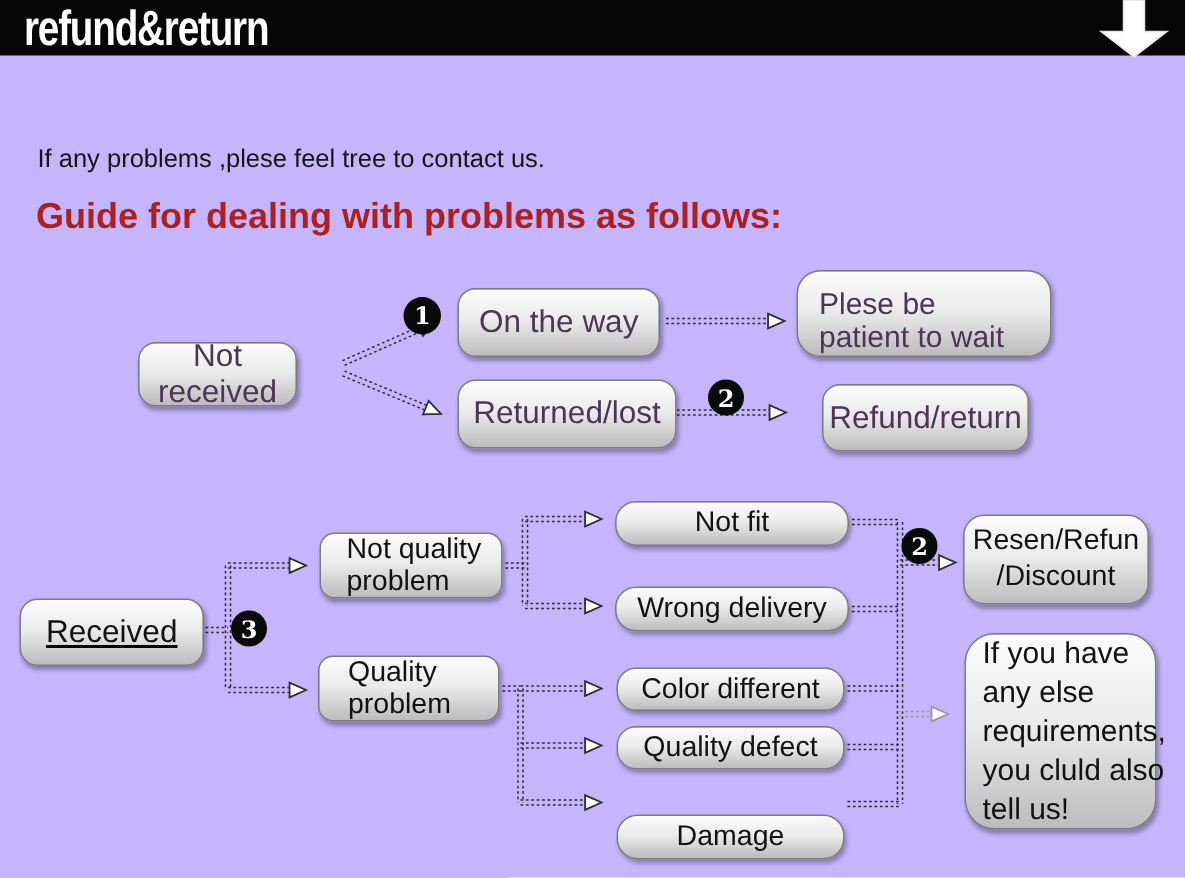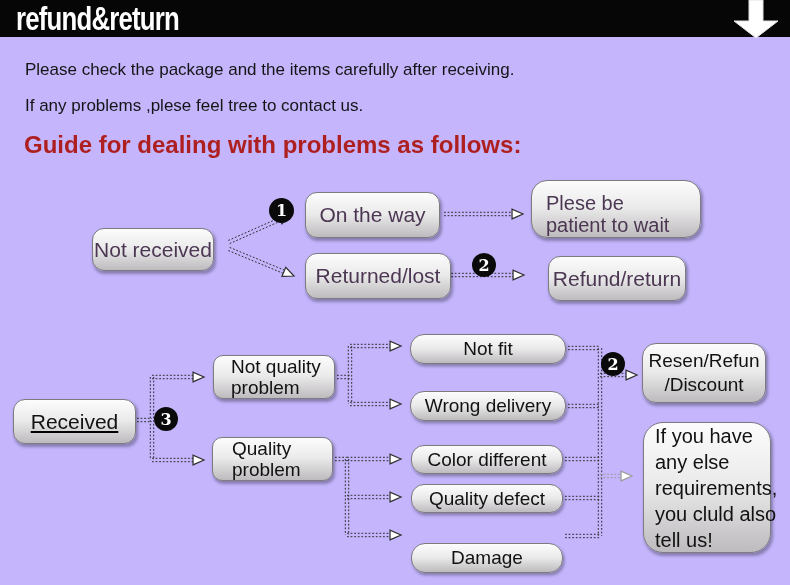--- a/index.html
+++ b/index.html
@@ -33,21 +33,20 @@
 
 <div id="stage">
 
   <div class="banner">
     <div class="banner-title">refund&amp;return</div>
     <svg class="banner-arrow" width="52" height="52" viewBox="0 0 52 52">
       <polygon points="19,0 33,0 33,21 48,21 26,38 4,21 19,21" fill="#ffffff" stroke="#e2e2e2" stroke-width="1"></polygon>
     </svg>
   </div>
 
-  <div class="p" style="top:60px;">Please check the package and the items carefully after receiving.</div>
   <div class="p" style="top:96px;">If any problems ,plese feel tree to contact us.</div>
   <div class="heading" style="top:131px;">Guide for dealing with problems as follows:</div>
 
   <svg class="wires" id="wires" width="790" height="585" viewBox="0 0 790 585">
       <line x1="229.6880700904982" y1="243.5545287229774" x2="281.5437834847487" y2="220.60199984355506" stroke="#2e2e2e" stroke-width="1" stroke-dasharray="1.8 1.8"></line>
       <line x1="228.3119299095018" y1="240.4454712770226" x2="280.16764330375224" y2="217.49294239760025" stroke="#2e2e2e" stroke-width="1" stroke-dasharray="1.8 1.8"></line>
       <polygon points="281.9610220293397,223.90925547883987 290,215 278.00006525044626,214.96042720059913" fill="#ffffff" stroke="#2e2e2e" stroke-width="1.2"></polygon>
       <line x1="228.34786924191857" y1="250.5699444176034" x2="284.1129020795455" y2="273.73388113477154" stroke="#2e2e2e" stroke-width="1" stroke-dasharray="1.8 1.8"></line>
       <line x1="229.65213075808143" y1="247.4300555823966" x2="285.4171635957083" y2="270.59399229956466" stroke="#2e2e2e" stroke-width="1" stroke-dasharray="1.8 1.8"></line>
       <polygon points="282.0041504612605,276.31558492347307 294,276 285.75821822647504,267.2780143775863" fill="#ffffff" stroke="#2e2e2e" stroke-width="1.2"></polygon>
@@ -103,21 +102,21 @@
       <line x1="598.3" y1="348" x2="598.3" y2="536" stroke="#2e2e2e" stroke-width="1" stroke-dasharray="1.8 1.8"></line>
       <line x1="601.7" y1="348" x2="601.7" y2="536" stroke="#2e2e2e" stroke-width="1" stroke-dasharray="1.8 1.8"></line>
       <line x1="600" y1="376.7" x2="627" y2="376.7" stroke="#2e2e2e" stroke-width="1" stroke-dasharray="1.8 1.8"></line>
       <line x1="600" y1="373.3" x2="627" y2="373.3" stroke="#2e2e2e" stroke-width="1" stroke-dasharray="1.8 1.8"></line>
       <polygon points="626.0429327162523,379.89312543671485 637,375 626.0429327162523,370.10687456328515" fill="#ffffff" stroke="#2e2e2e" stroke-width="1.2"></polygon>
       <line x1="600" y1="477.7" x2="622" y2="477.7" stroke="#9a9a9a" stroke-width="1" stroke-dasharray="1.8 1.8"></line>
       <line x1="600" y1="474.3" x2="622" y2="474.3" stroke="#9a9a9a" stroke-width="1" stroke-dasharray="1.8 1.8"></line>
       <polygon points="621.0429327162523,480.89312543671485 632,476 621.0429327162523,471.10687456328515" fill="#ffffff" stroke="#9a9a9a" stroke-width="1.2"></polygon>
     </svg>
 
-  <div class="node c" style="left:92px;top:228px;width:122px;height:43px;">
+  <div class="node c" style="left:92px;top:228px;width:106px;height:43px;">
     <span class="txt purple">Not received</span>
     </div>
   <div class="node c" style="left:305px;top:192px;width:135px;height:46px;">
     <span class="txt purple">On the way</span>
     </div>
   <div class="node" style="left:531px;top:180px;width:170px;height:58px;padding-left:14px;border-radius:16px;align-items:flex-end;">
     <span class="txt purple" style="font-size:20px;">Plese be
 patient to wait</span>
     </div>
   <div class="node c" style="left:305px;top:253px;width:146px;height:46px;">

